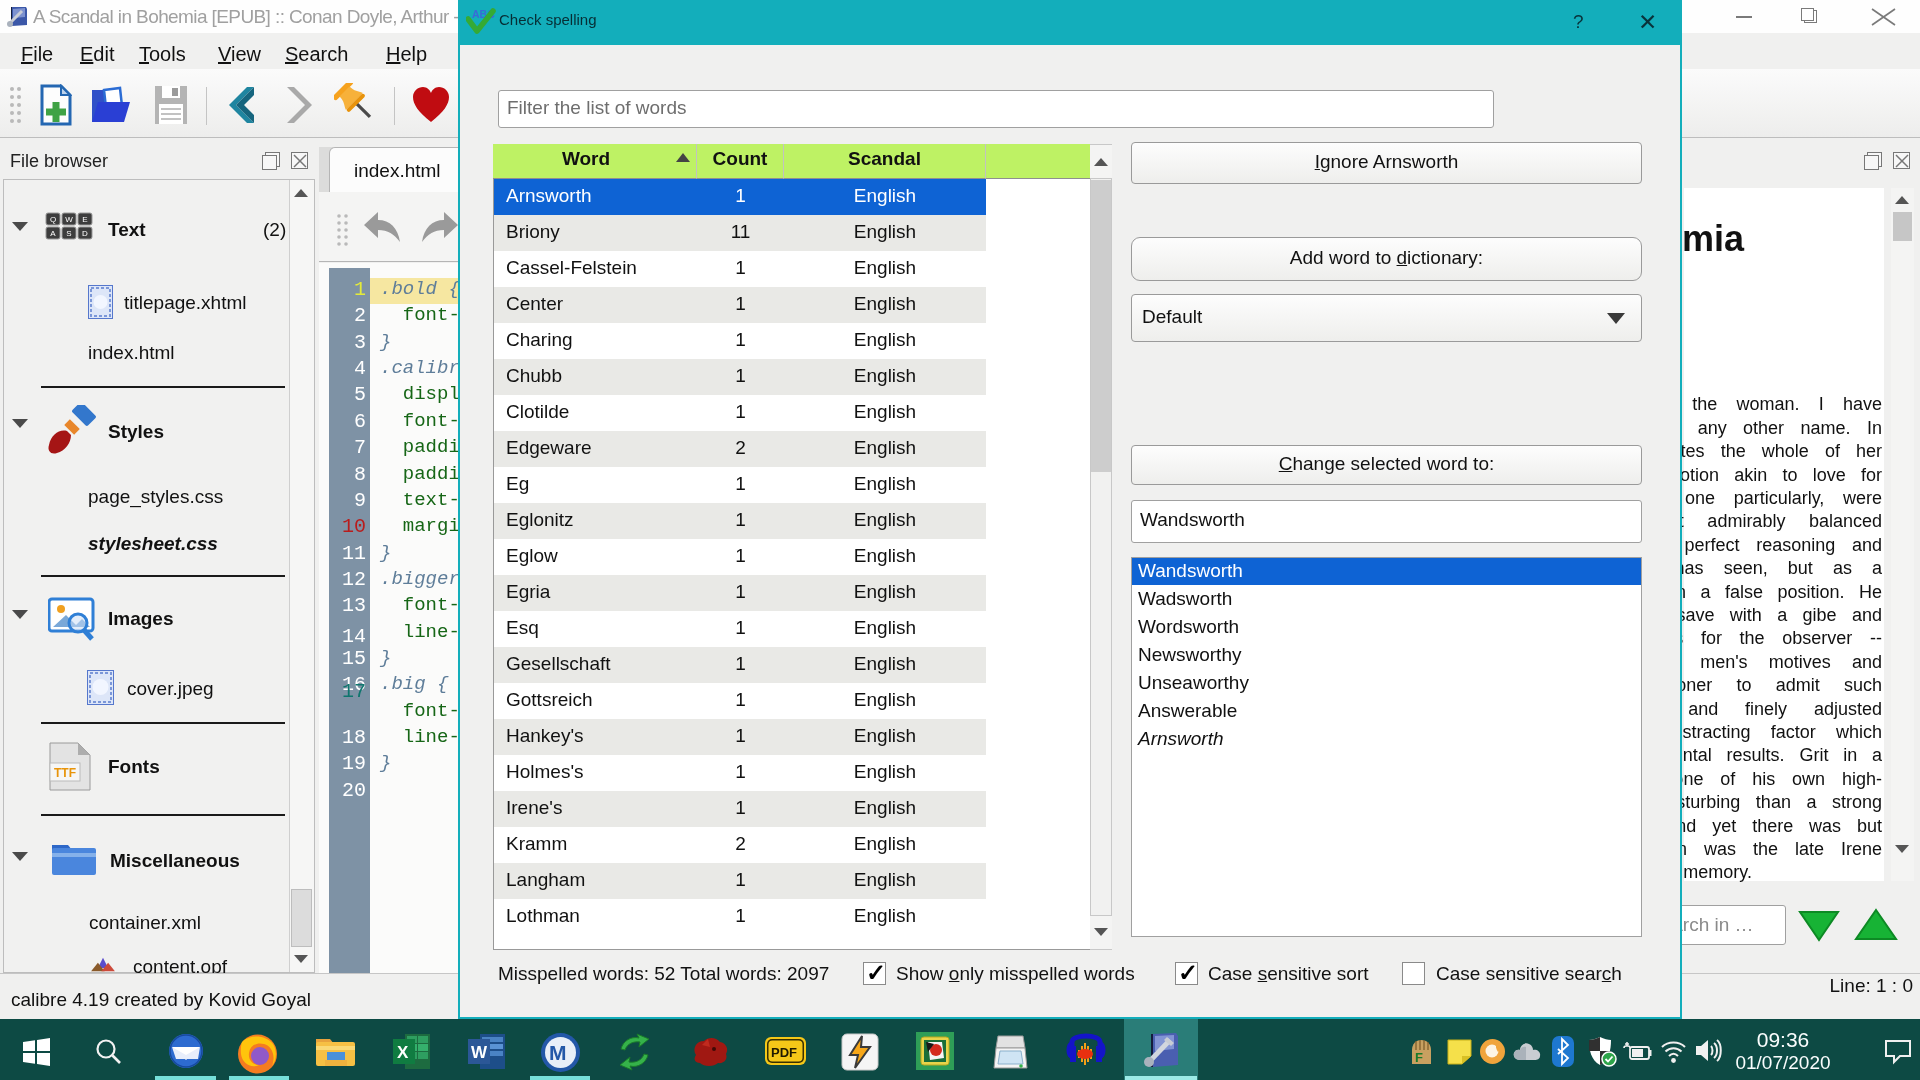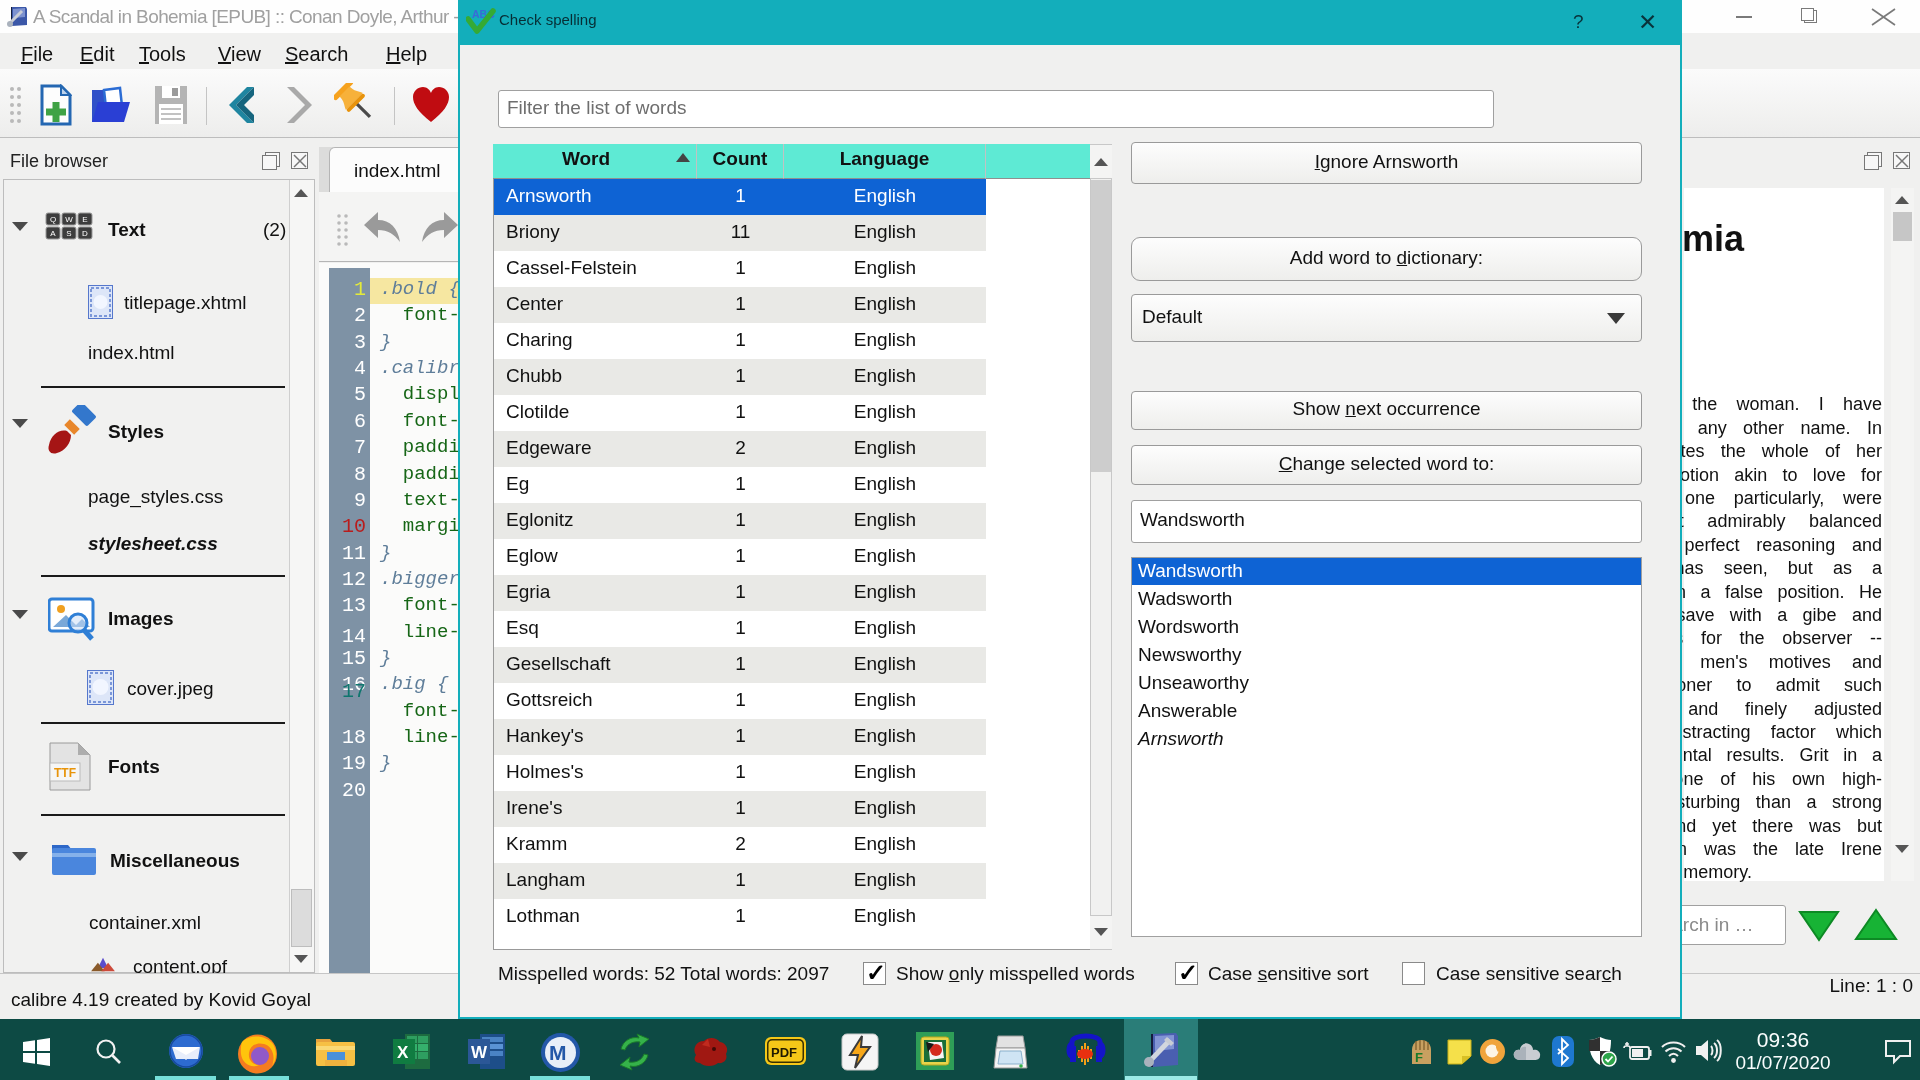--- a/index.html
+++ b/index.html
@@ -41,21 +41,21 @@
 
 #dialog { top:0; left:458px; width:1224px; height:1019px; background:#f0f0ef; border:2px solid #13aebb; border-top:none; z-index:10; }
 #dlg-titlebar { top:0; left:458px; width:1224px; height:45px; background:#13aebb; z-index:11; }
 #dlg-title { top:11px; left:499px; font-size:15px; color:#072e35; z-index:12; }
 .dtxt { position:absolute; z-index:12; font-size:19px; color:#111; }
 .btn { position:absolute; z-index:12; background:linear-gradient(#fdfdfd,#eeeeec); border:1px solid #9a9a9a; border-radius:4px; font-size:19px; color:#111; text-align:center; }
 .field { position:absolute; z-index:12; background:#fff; border:1px solid #a0a0a0; border-radius:3px; font-size:19px; }
 .chk { position:absolute; z-index:12; width:23px; height:23px; background:#fff; border:1px solid #8a8a8a; }
 
 #wtable { position:absolute; z-index:12; top:144px; left:493px; width:619px; height:806px; background:#fff; border:1px solid #999; }
-.th { position:absolute; z-index:13; top:144px; height:35px; background:#5eead4; border-right:1px solid #c2c2c2; border-bottom:1px solid #8f8f8f; font-weight:bold; font-size:19px; text-align:center; color:#111; }
+.th { position:absolute; z-index:13; top:144px; height:35px; background:#bef264; border-right:1px solid #c2c2c2; border-bottom:1px solid #8f8f8f; font-weight:bold; font-size:19px; text-align:center; color:#111; }
 .row { position:absolute; z-index:13; height:36px; font-size:19px; color:#111; }
 .rowg { background:#e9e9e6; }
 .rowsel { background:#0e63d4; color:#fff; }
 .cword { position:absolute; left:12px; top:6px; }
 .ccount { position:absolute; left:203px; width:87px; top:6px; text-align:center; }
 .clang { position:absolute; left:290px; width:202px; top:6px; text-align:center; }
 
 .sbtrack { position:absolute; background:#f1f1f0; border:1px solid #c8c8c8; }
 .sbthumb { position:absolute; background:#cdcdcd; }
 .sarr-up { position:absolute; width:0; height:0; border-left:7px solid transparent; border-right:7px solid transparent; border-bottom:8px solid #555; }
@@ -396,21 +396,21 @@
     </div>
 
 <div id="wtable"></div>
 <div class="th" style="left:493px; width:204px;">
       <div style="margin-top:4px; margin-left:-17px;">Word</div>
     </div>
 <div class="th" style="left:697px; width:87px;">
       <div style="margin-top:4px;">Count</div>
     </div>
 <div class="th" style="left:784px; width:202px;">
-      <div style="margin-top:4px;">Language</div>
+      <div style="margin-top:4px;">Scandal</div>
     </div>
 <div class="th" style="left:986px; width:104px; border-right:none;"></div>
 <div class="abs" style="z-index:14; top:153px; left:676px; width:0; height:0; border-left:7px solid transparent; border-right:7px solid transparent; border-bottom:9px solid #444;"></div>
 <div class="row rowsel" style="top:179px; left:494px; width:492px;">
       <span class="cword">Arnsworth</span>
       <span class="ccount">1</span>
       <span class="clang">English</span>
     </div>
 <div class="row rowg" style="top:215px; left:494px; width:492px;">
       <span class="cword">Briony</span>
@@ -523,23 +523,20 @@
 <div class="btn" style="top:142px; left:1131px; width:511px; height:42px;">
       <div style="margin-top:8px;"><u>I</u>gnore Arnsworth</div>
     </div>
 <div class="btn" style="top:237px; left:1131px; width:511px; height:44px;border-radius:9px;">
       <div style="margin-top:9px;">Add word to <u>d</u>ictionary:</div>
     </div>
 <div class="btn" style="top:294px; left:1131px; width:511px; height:48px; text-align:left;">
       <div style="margin-top:11px; margin-left:10px;">Default</div>
     </div>
 <div class="abs" style="z-index:14; top:313px; left:1607px; width:0; height:0; border-left:9px solid transparent; border-right:9px solid transparent; border-top:11px solid #3a3a3a;"></div>
-<div class="btn" style="top:391px; left:1131px; width:511px; height:39px;">
-      <div style="margin-top:6px;">Show <u>n</u>ext occurrence</div>
-    </div>
 <div class="btn" style="top:445px; left:1131px; width:511px; height:40px;">
       <div style="margin-top:7px;"><u>C</u>hange selected word to:</div>
     </div>
 <div class="field" style="top:500px; left:1131px; width:511px; height:43px;">
       <span style="position:absolute; left:8px; top:8px; color:#111;">Wandsworth</span>
     </div>
 
 <div class="abs" style="z-index:12; top:557px; left:1131px; width:511px; height:380px; background:#fff; border:1px solid #a0a0a0;"></div>
 <div class="abs" style="z-index:13; top:558px; left:1132px; width:509px; height:27px; background:#0e63d4; color:#fff; font-size:19px;">
       <span style="position:absolute; left:6px; top:2px;">Wandsworth</span>

